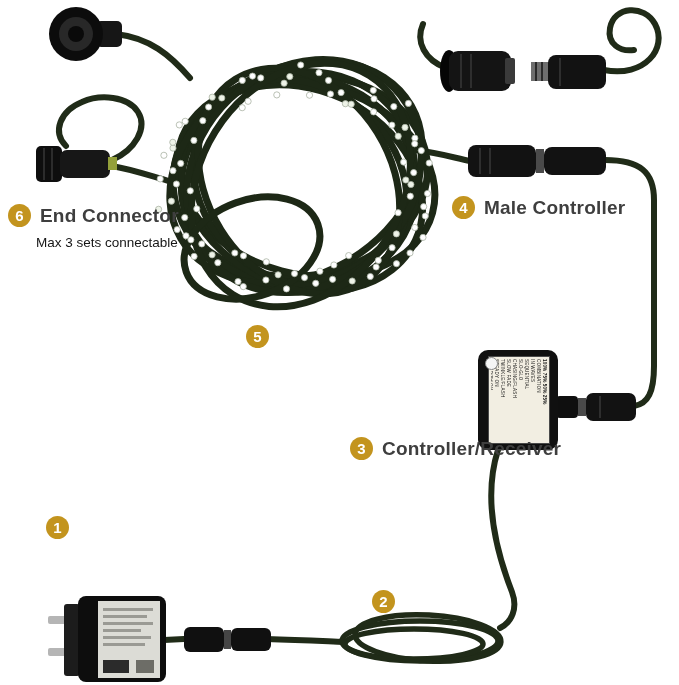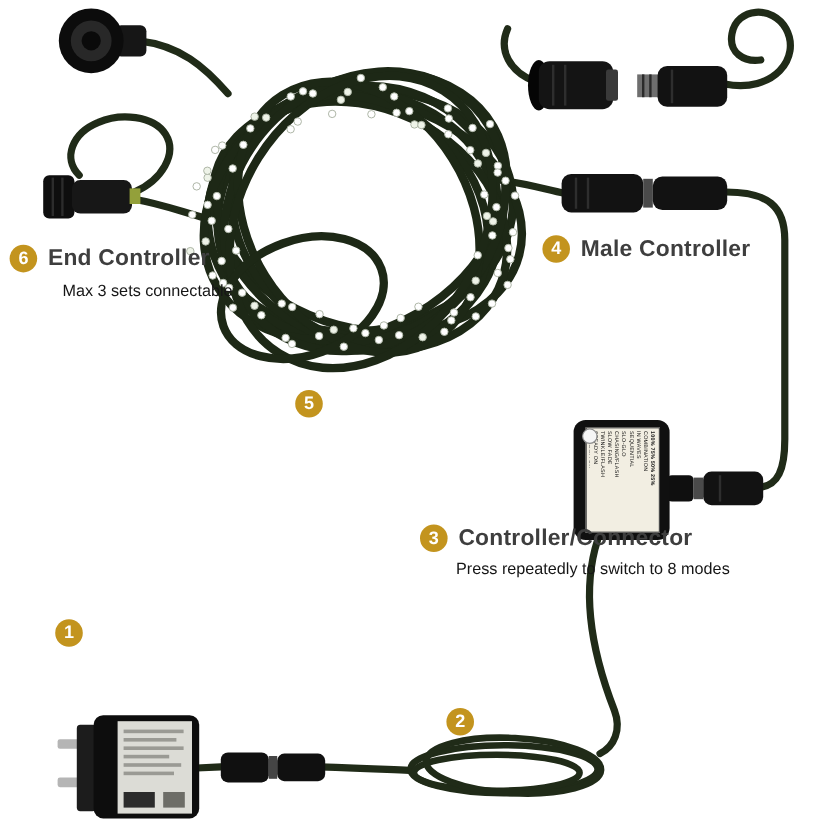--- a/index.html
+++ b/index.html
@@ -246,38 +246,37 @@
       <span>CHASING/FLASH</span>
       <span>SLOW FADE</span>
       <span>TWINKLE/FLASH</span>
       <span>STEADY ON</span>
       <span>TIMER/8H ON</span>
     </div>
   </div>
 
   <div class="callout" style="left:8px; top:204px;">
     <span class="num">6</span>
-    <span class="clabel">End Controller</span>
-  </div>
-  <div class="note" style="left:52px; top:235px;text-align:center;">Max 3 sets connectable</div>
+    <span class="clabel">End Connector</span>
+  </div>
+  <div class="note" style="left:36px; top:235px;text-align:center;">Max 3 sets connectable</div>
 
   <div class="callout" style="left:452px; top:196px;">
     <span class="num">4</span>
     <span class="clabel">Male Controller</span>
   </div>
 
   <div class="callout" style="left:246px; top:325px;">
     <span class="num">5</span>
   </div>
 
   <div class="callout" style="left:350px; top:437px;">
     <span class="num">3</span>
-    <span class="clabel">Controller/Connector</span>
-  </div>
-  <div class="note" style="left:380px; top:466px;">Press repeatedly to switch to 8 modes</div>
+    <span class="clabel">Controller/Receiver</span>
+  </div>
 
   <div class="callout" style="left:46px; top:516px;">
     <span class="num">1</span>
   </div>
 
   <div class="callout" style="left:372px; top:590px;">
     <span class="num">2</span>
   </div>
 
 </div>

